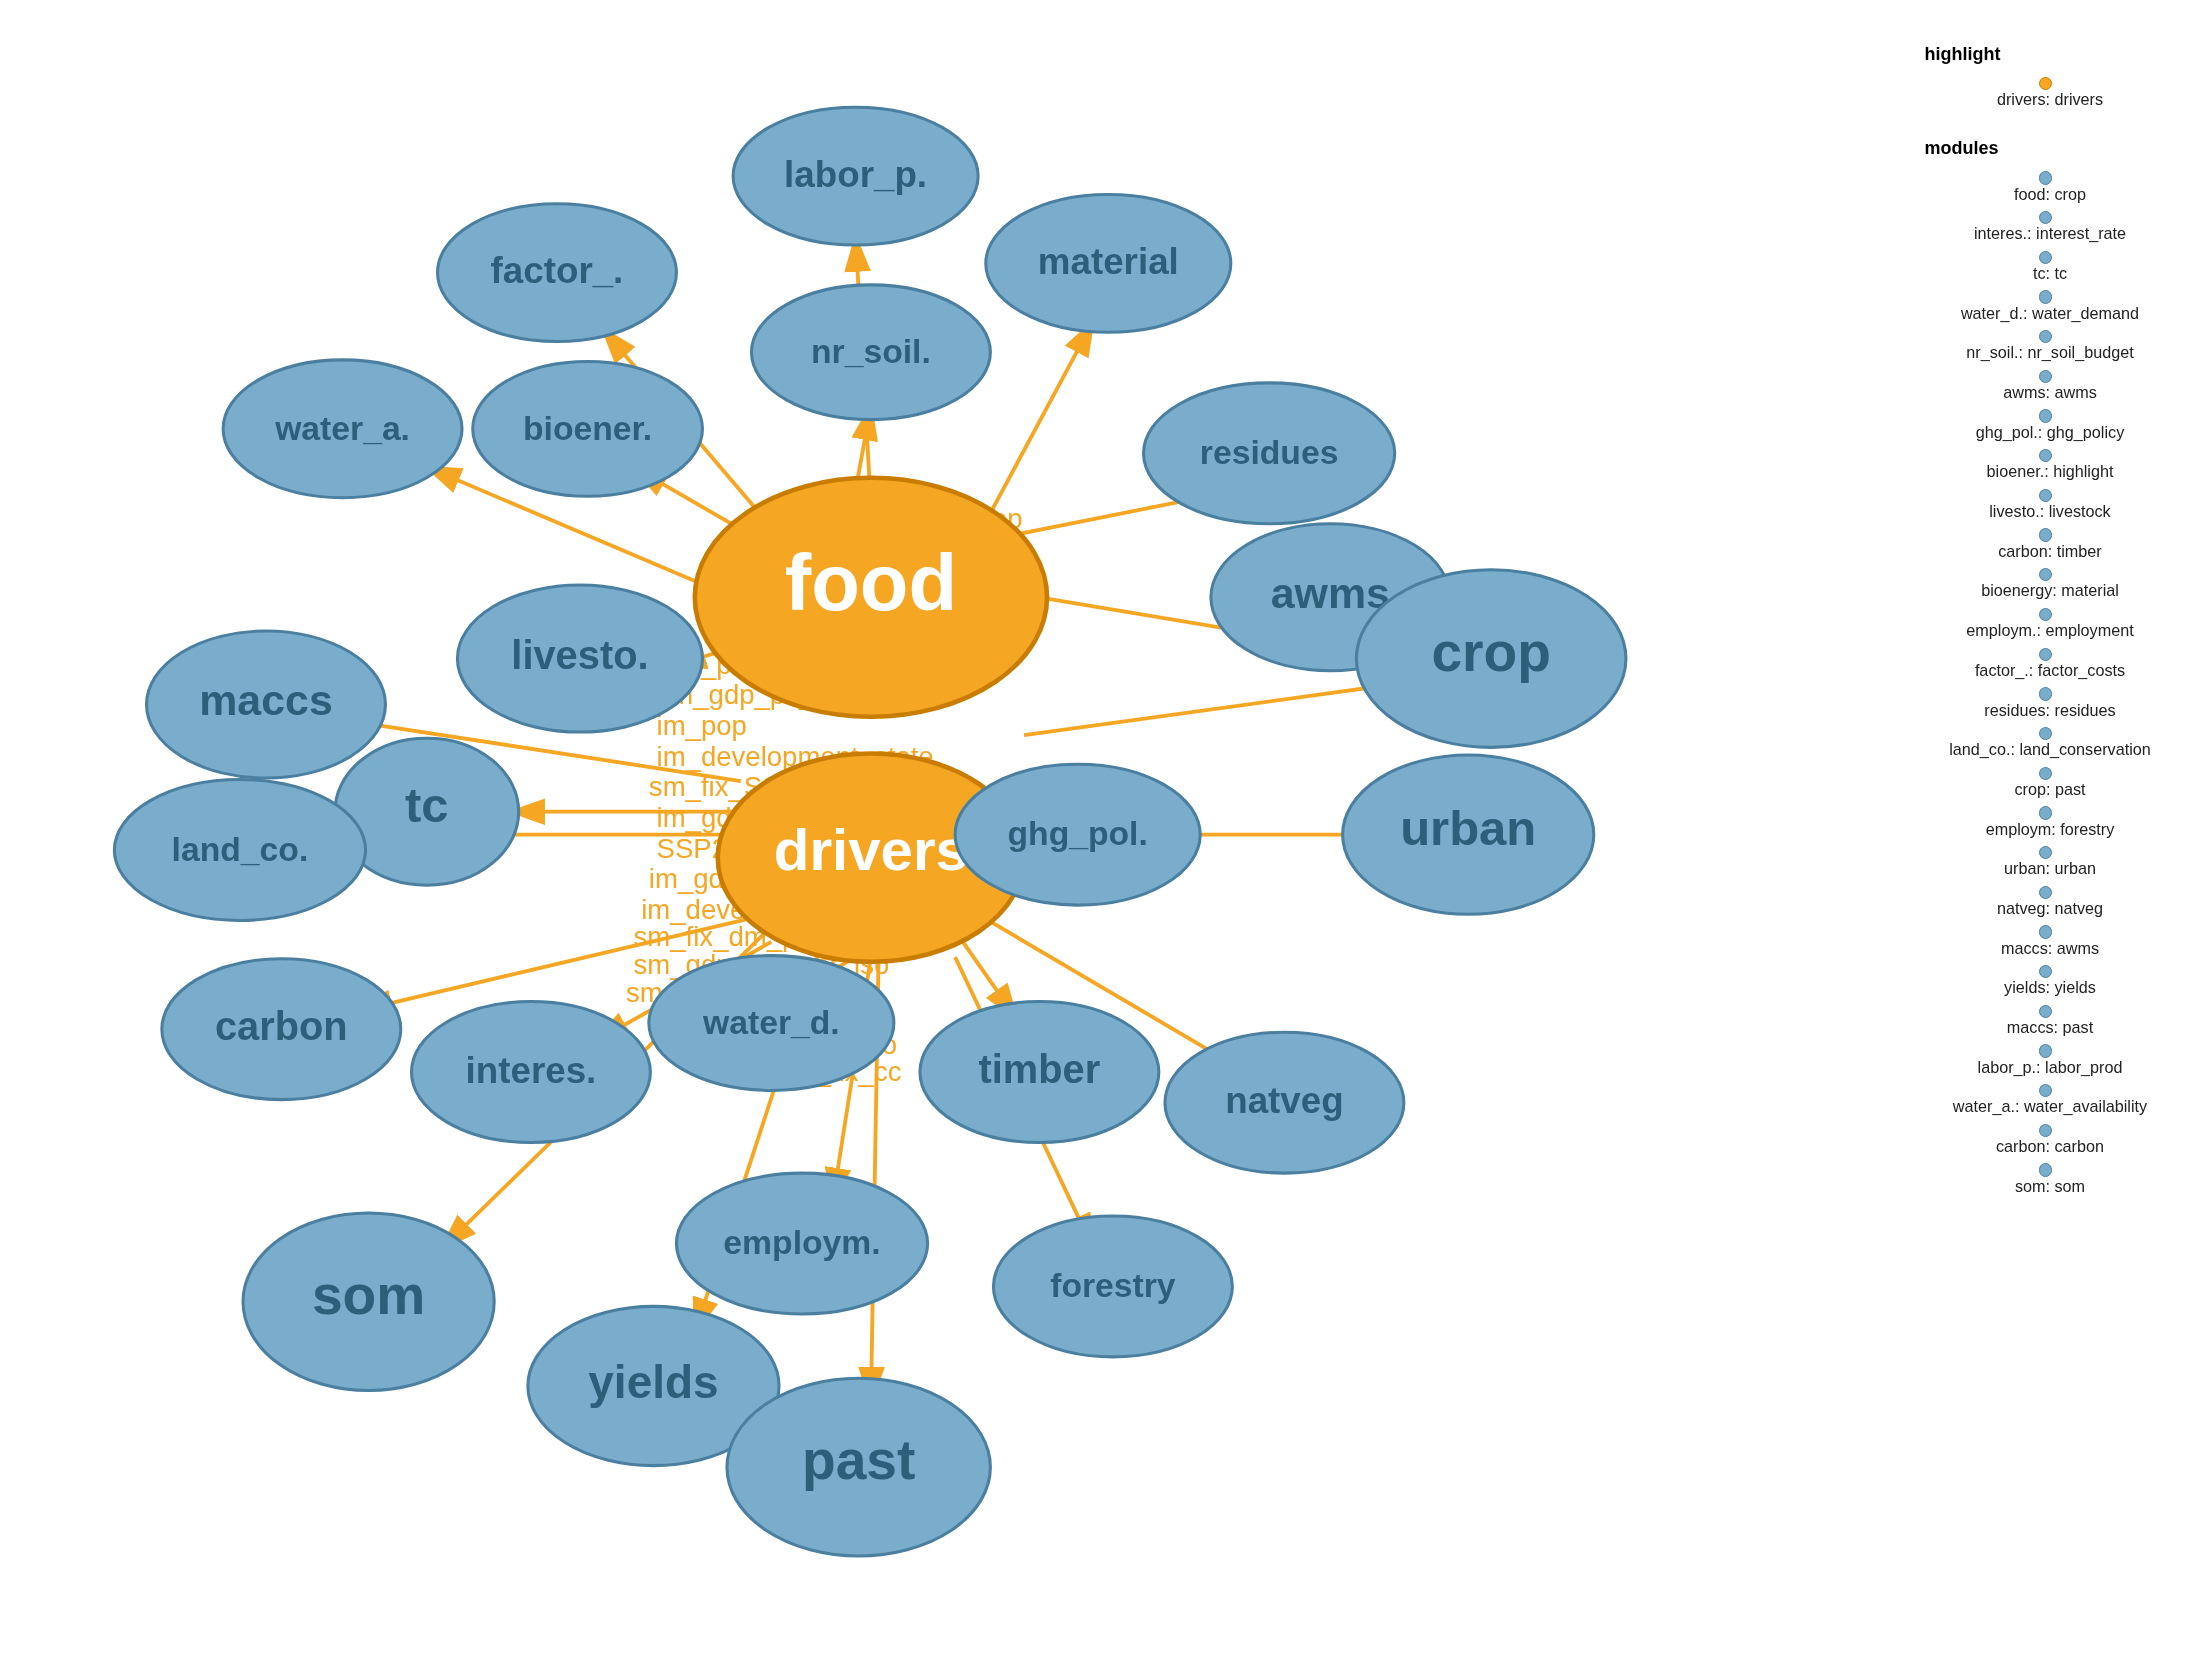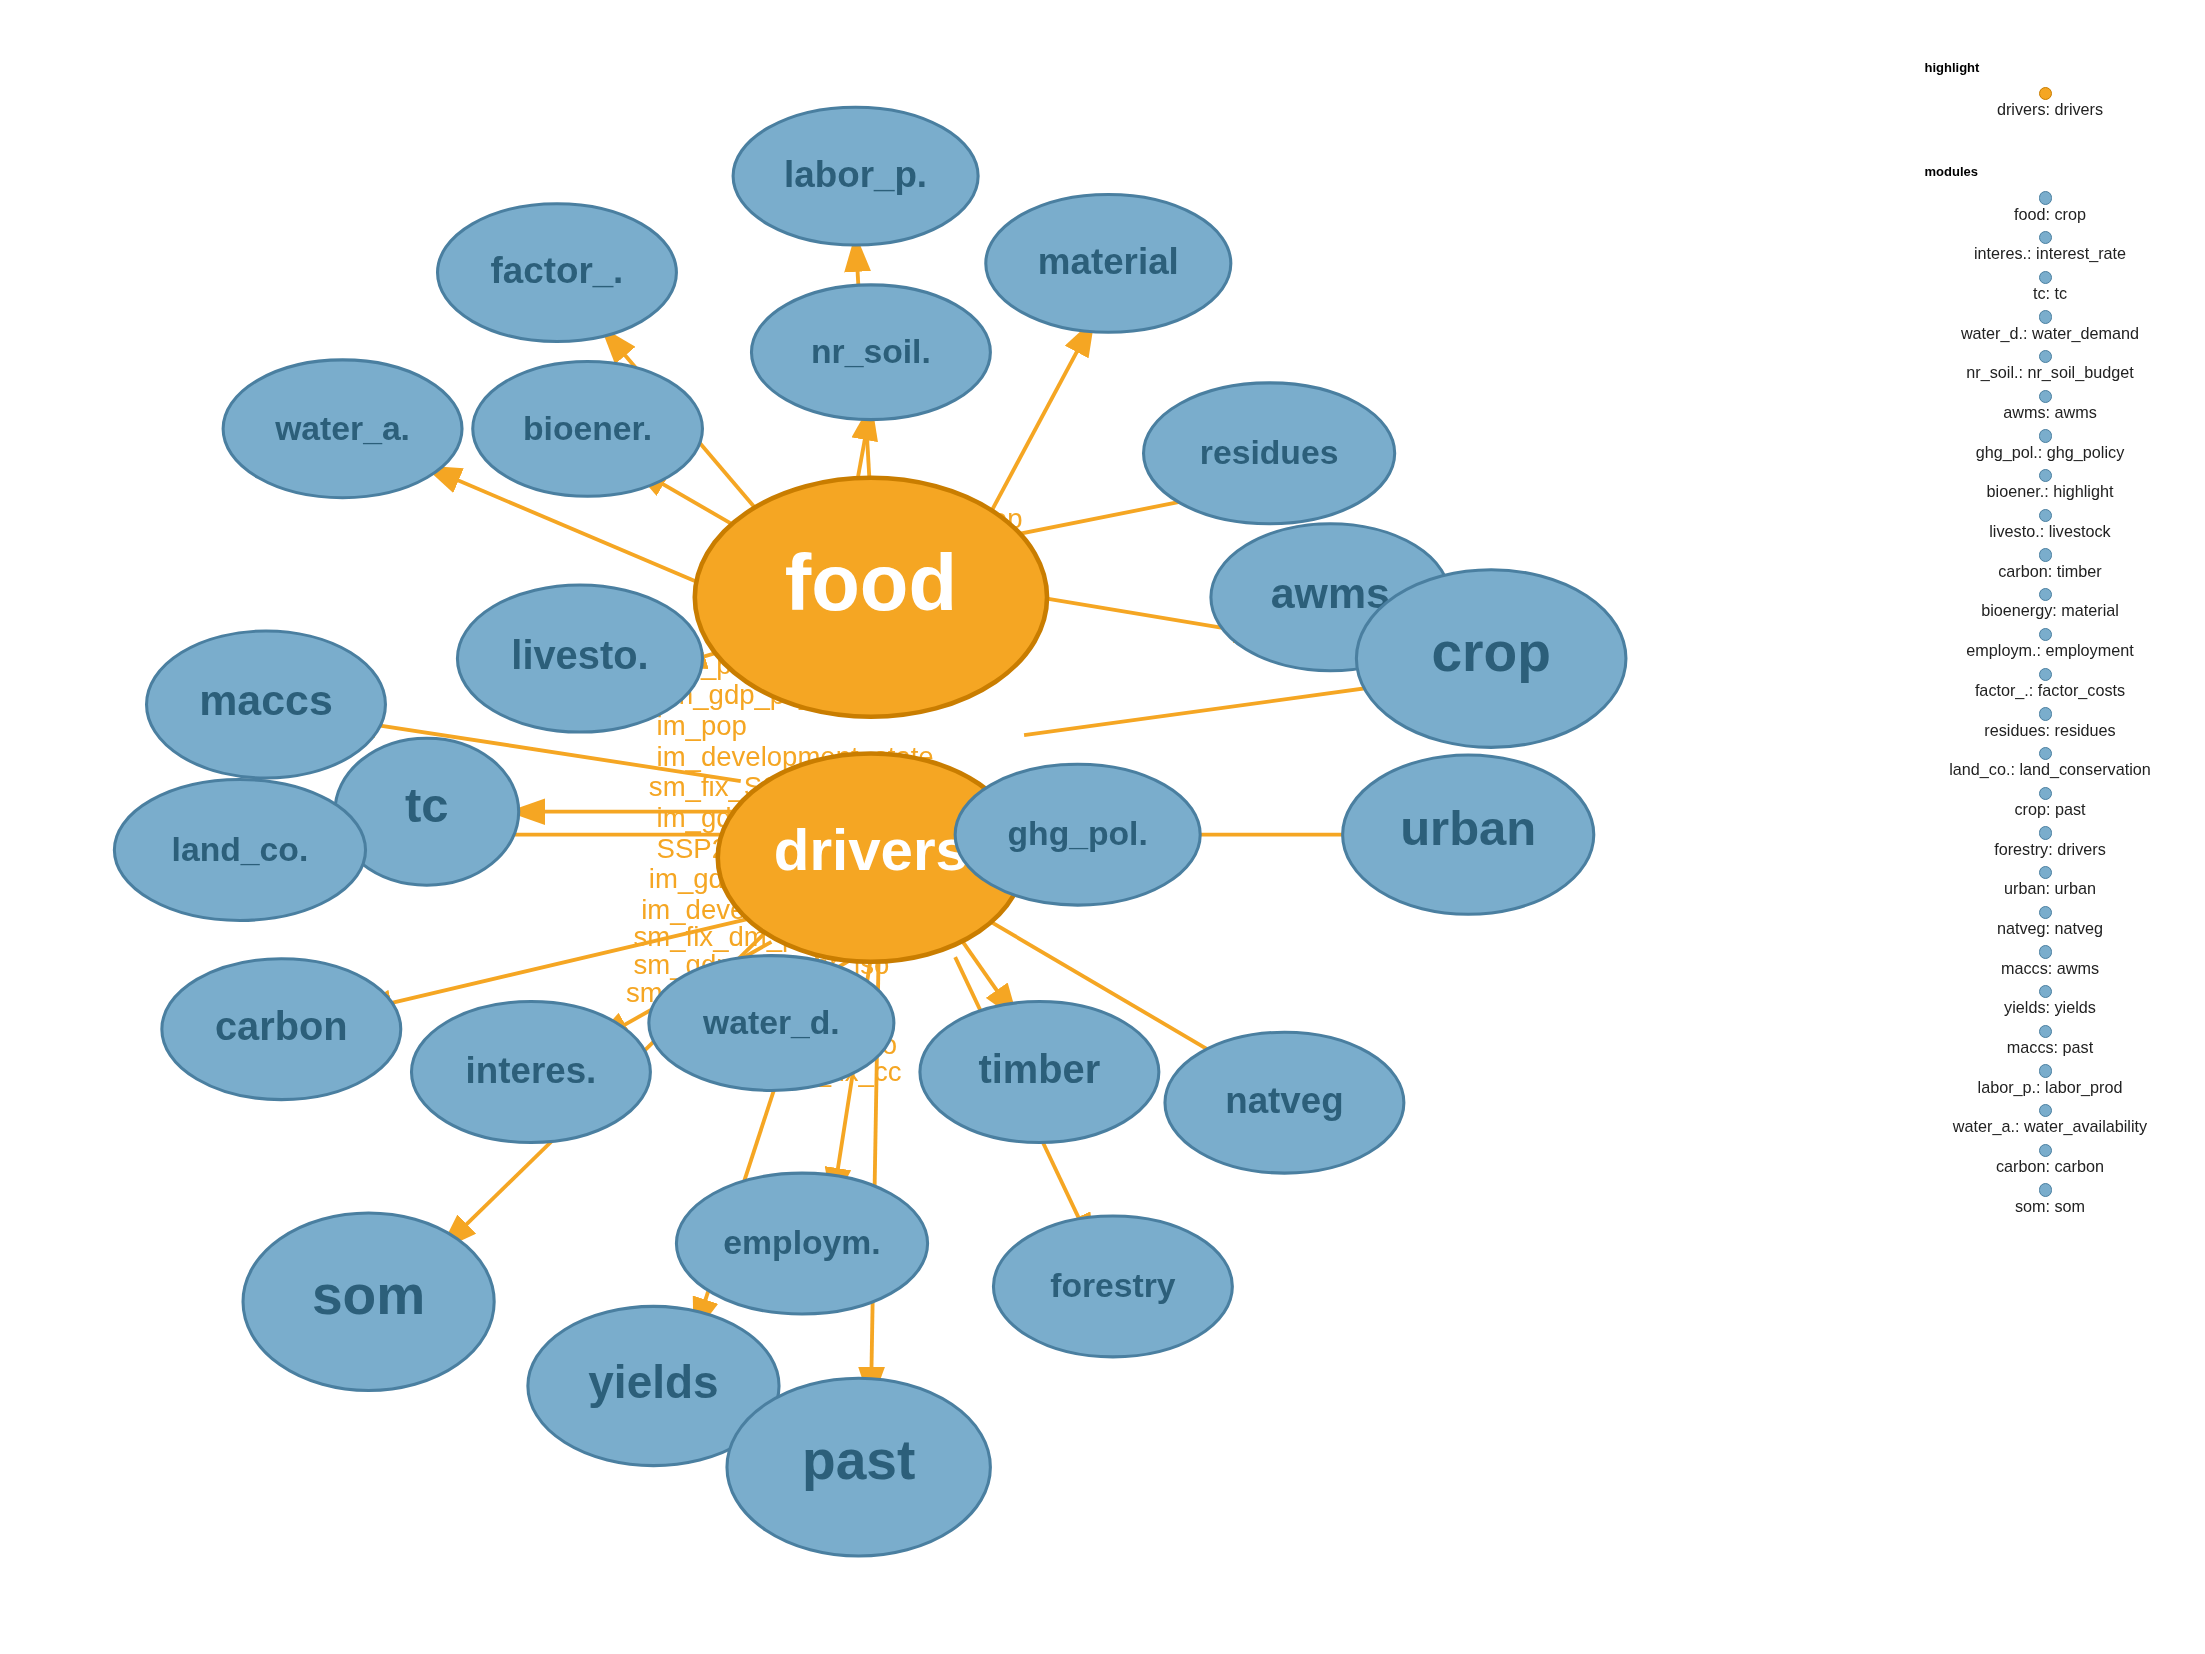--- a/index.html
+++ b/index.html
@@ -21,24 +21,23 @@
       flex: 1;
       position: relative;
     }
     #legend-panel {
       width: 310px;
       padding: 44px 29.5px;
       flex-shrink: 0;
     }
     .legend-section-title {
       font-weight: bold;
-      font-size: 13px;
+      font-size: 18px;
       margin-bottom: 11.8px;
       color: #000;
-      margin-top: 16px;
     }
     .legend-item {
       display: flex;
       align-items: center;
       margin-bottom: 7.4px;
       font-size: 16.2px;
       color: #222;
       flex-direction: column;
     }
     .legend-dot {
@@ -383,21 +382,21 @@
     <div class="legend-item">
       <div class="legend-dot legend-dot-blue"></div>
       <span>land_co.: land_conservation</span>
     </div>
     <div class="legend-item">
       <div class="legend-dot legend-dot-blue"></div>
       <span>crop: past</span>
     </div>
     <div class="legend-item">
       <div class="legend-dot legend-dot-blue"></div>
-      <span>forestry: drivers</span>
+      <span>employm: forestry</span>
     </div>
     <div class="legend-item">
       <div class="legend-dot legend-dot-blue"></div>
       <span>urban: urban</span>
     </div>
     <div class="legend-item">
       <div class="legend-dot legend-dot-blue"></div>
       <span>natveg: natveg</span>
     </div>
     <div class="legend-item">

